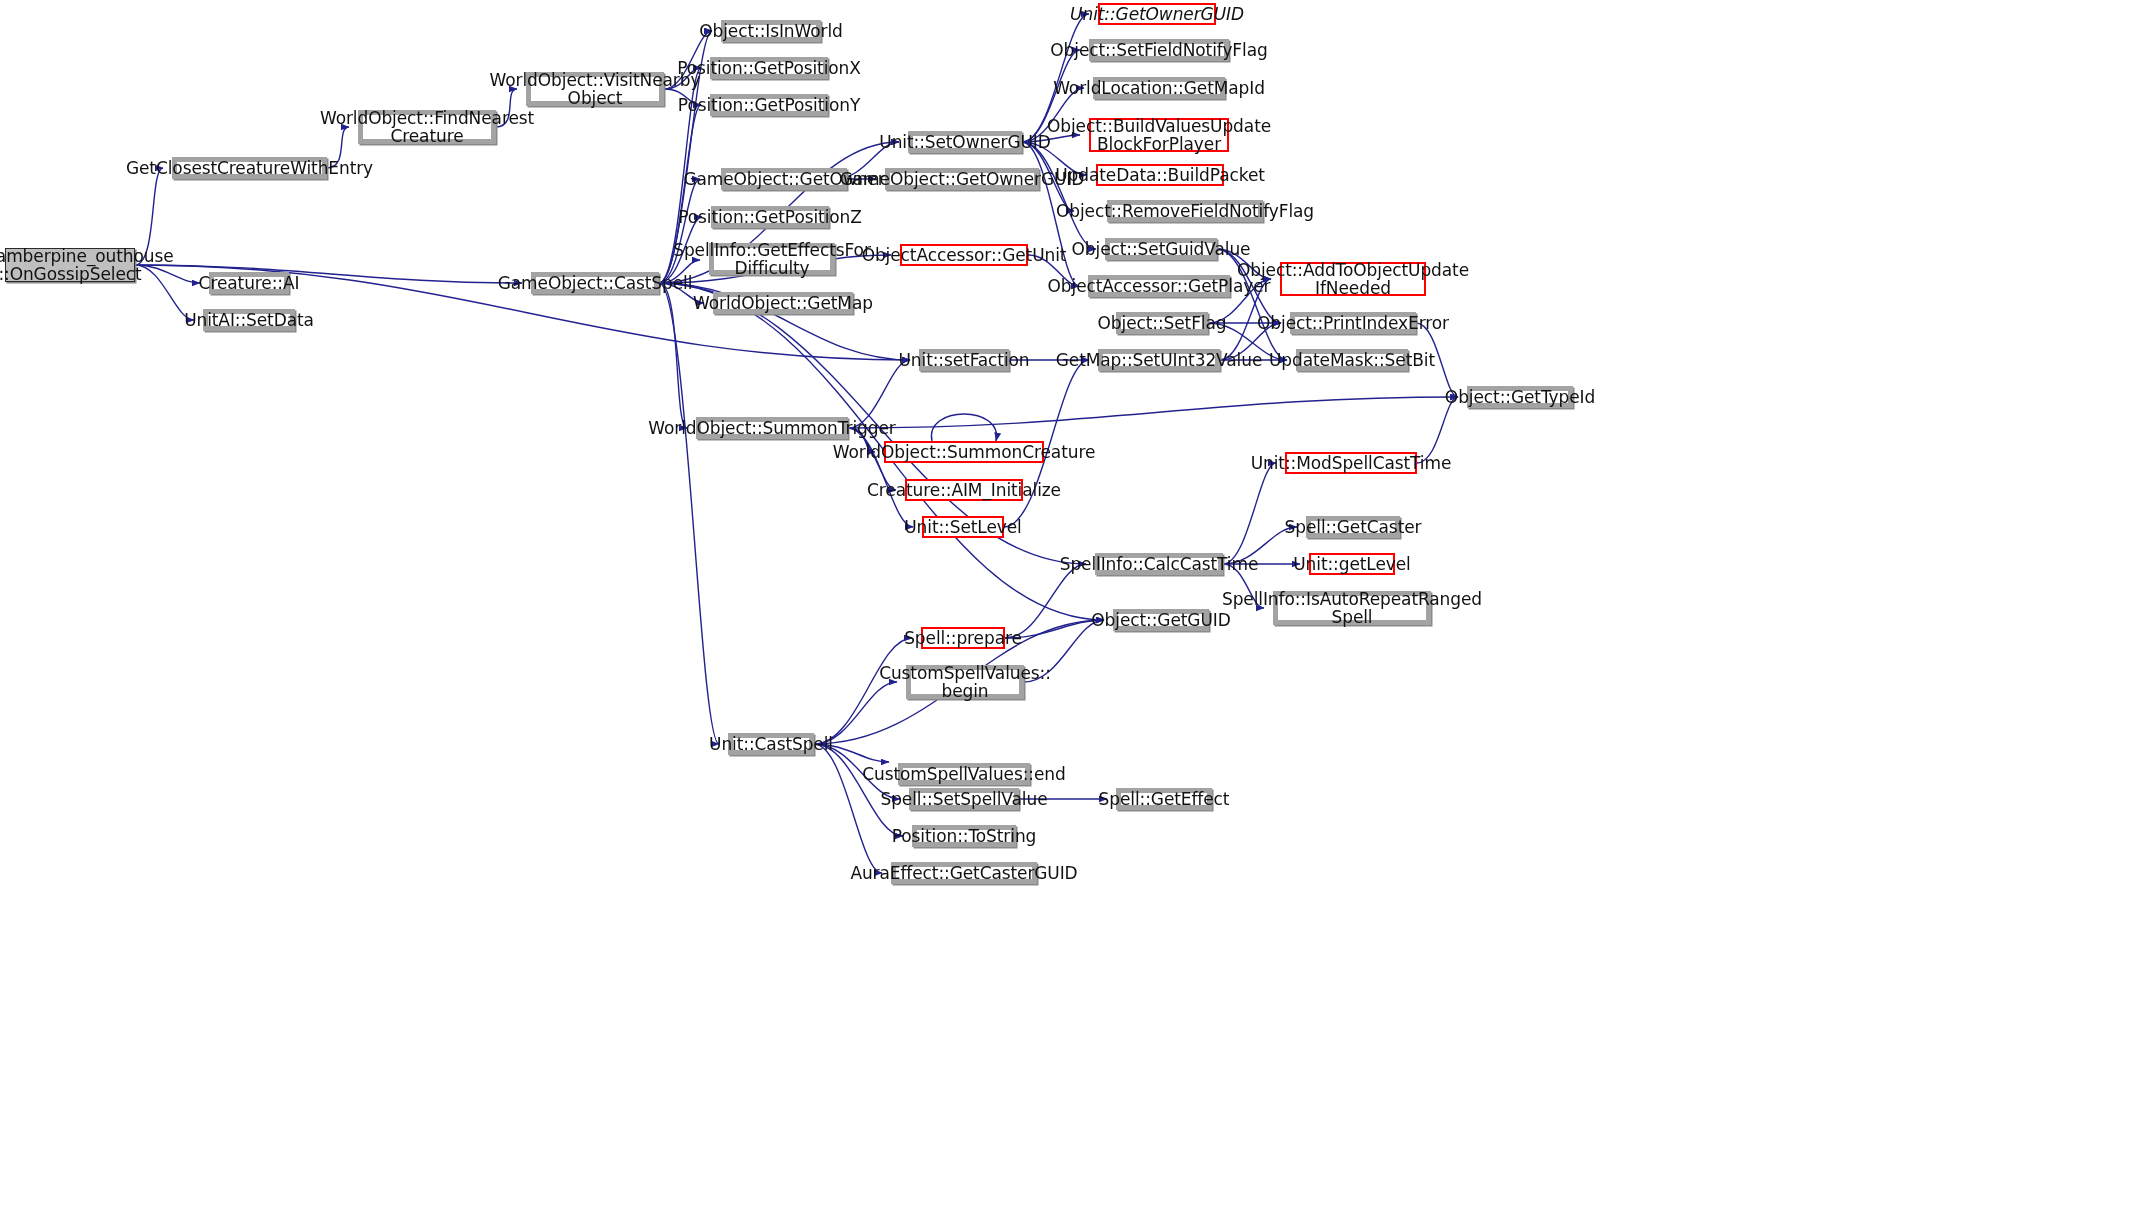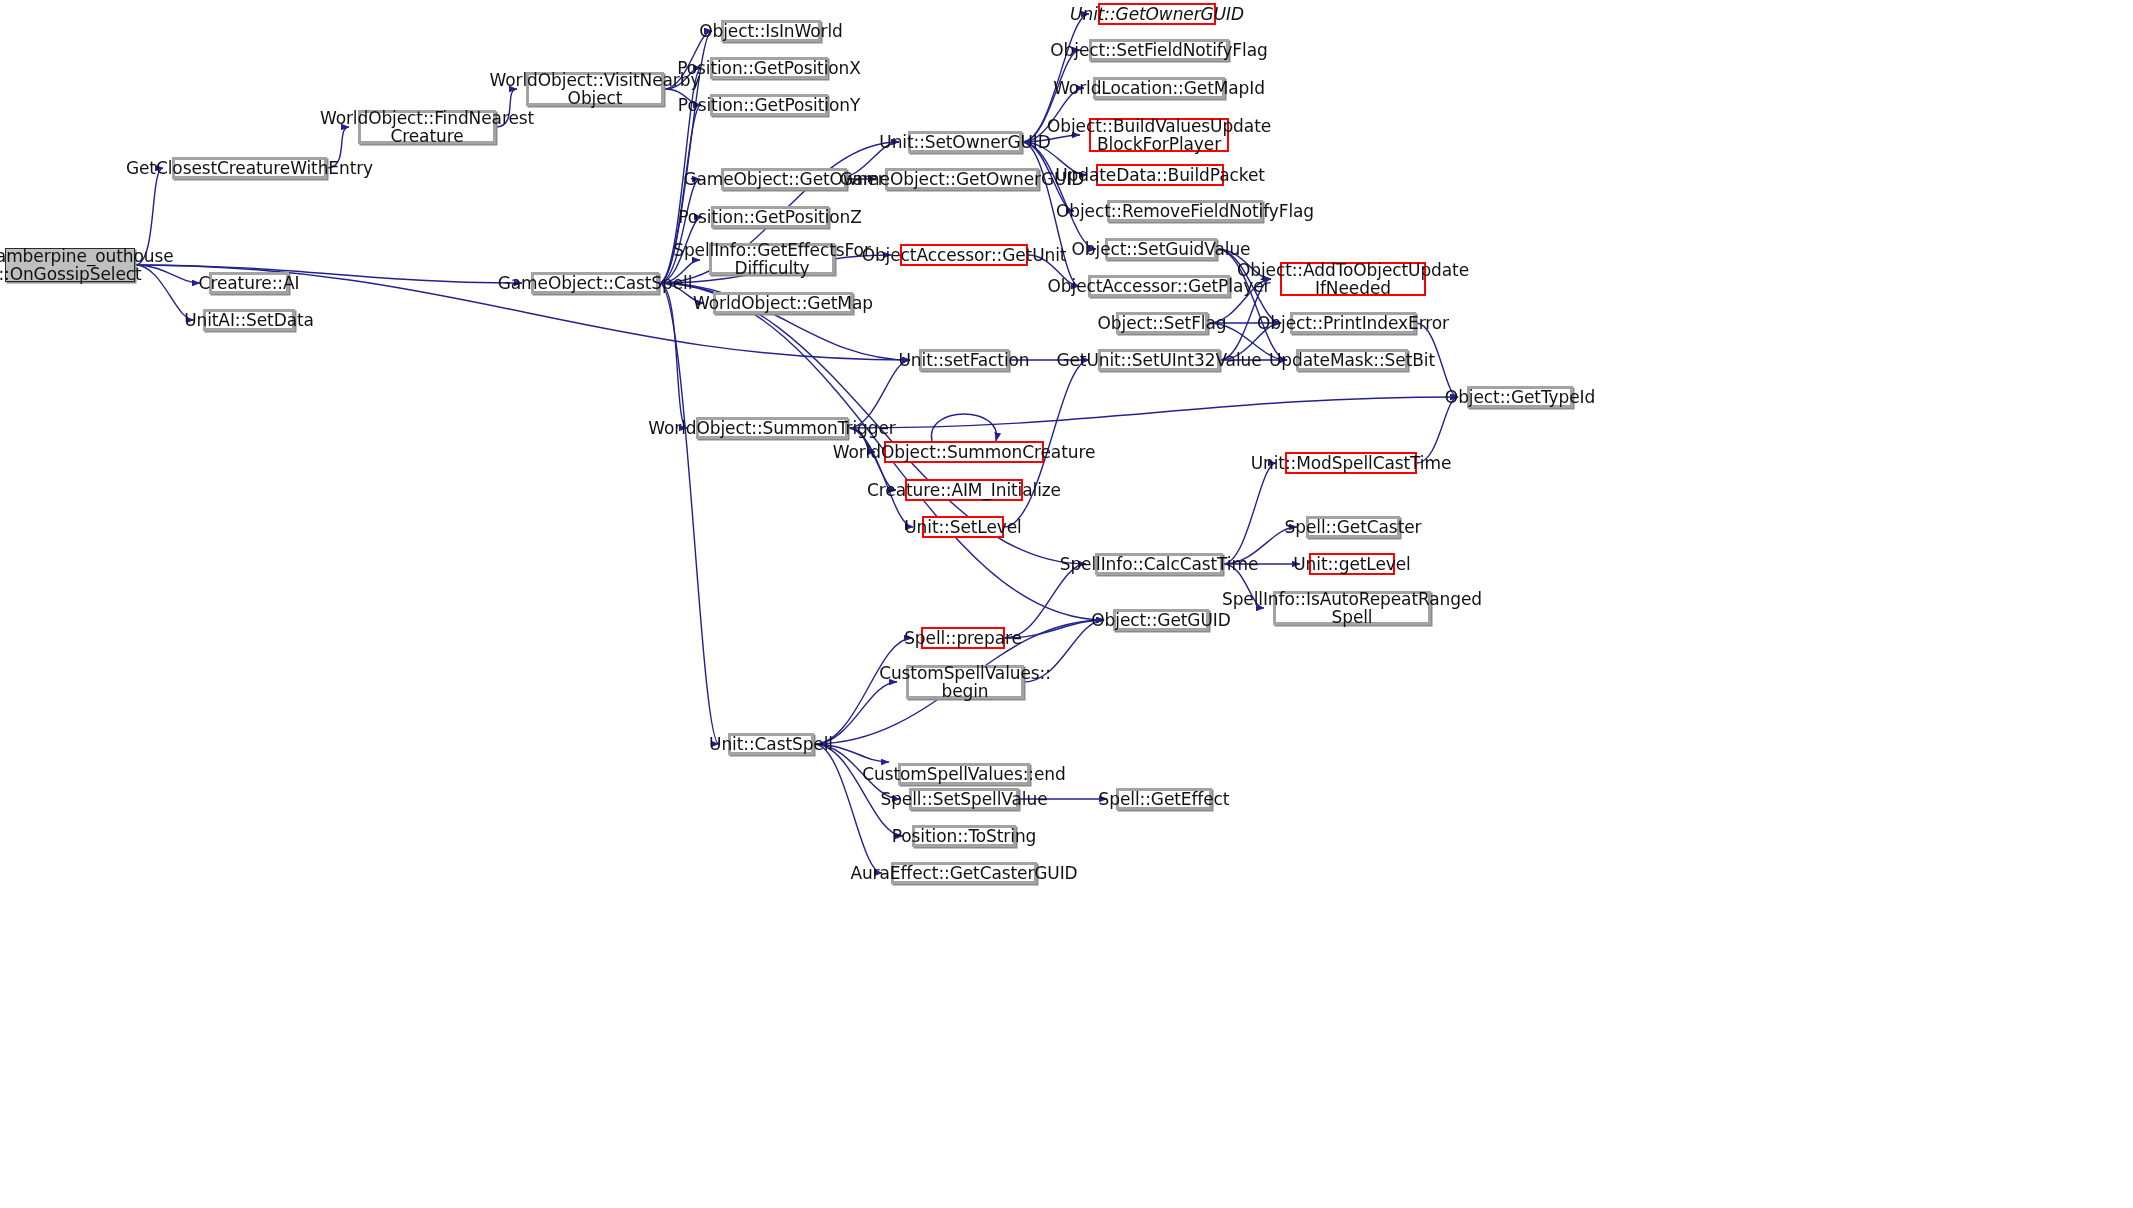--- a/index.html
+++ b/index.html
@@ -1,19 +1,19 @@
 <!DOCTYPE html>
 <html><head>
 <meta charset="utf-8">
 <style>
   html,body{margin:0;padding:0;background:#ffffff;}
   #canvas{position:relative;width:2133px;height:1208px;background:#ffffff;
           font-family:"DejaVu Sans", sans-serif;}
   svg.edges{position:absolute;left:0;top:0;width:2133px;height:1208px;overflow:visible;}
-  .node{position:absolute;box-sizing:border-box;background:#ffffff;border:3px solid #a3a3a3;
+  .node{position:absolute;box-sizing:border-box;background:#ffffff;border:5px solid #a3a3a3;
         display:flex;align-items:center;justify-content:center;text-align:center;
         font-size:17px;color:#111111;line-height:1.08;letter-spacing:-0.1px;
         box-shadow:1.5px 1.5px 0 0 #8a8a8a;}
   .node.red{border:2px solid #ff0000;box-shadow:none;}
   .node.root{background:#bfbfbf;border:1px solid #2b2b2b;}
   .node span{display:block;padding:0 3px;}
 </style>
 </head>
 <body>
 
@@ -175,21 +175,21 @@
       <div class="node red" style="left: 1280px; top: 262px; width: 146px; height: 34px;">
         <span>Object::AddToObjectUpdate<br>IfNeeded</span>
       </div>
       <div class="node" style="left: 1290px; top: 312px; width: 126px; height: 22px;">
         <span>Object::PrintIndexError</span>
       </div>
       <div class="node" style="left: 1116px; top: 312px; width: 92px; height: 22px;">
         <span>Object::SetFlag</span>
       </div>
       <div class="node" style="left: 1098px; top: 349px; width: 122px; height: 22px;">
-        <span>GetUnit::SetUInt32Value</span>
+        <span>GetMap::SetUInt32Value</span>
       </div>
       <div class="node" style="left: 1296px; top: 349px; width: 112px; height: 22px;">
         <span>UpdateMask::SetBit</span>
       </div>
       <div class="node" style="left: 919px; top: 349px; width: 90px; height: 22px;">
         <span>Unit::setFaction</span>
       </div>
       <div class="node" style="left: 1467px; top: 386px; width: 106px; height: 22px;">
         <span>Object::GetTypeId</span>
       </div>

